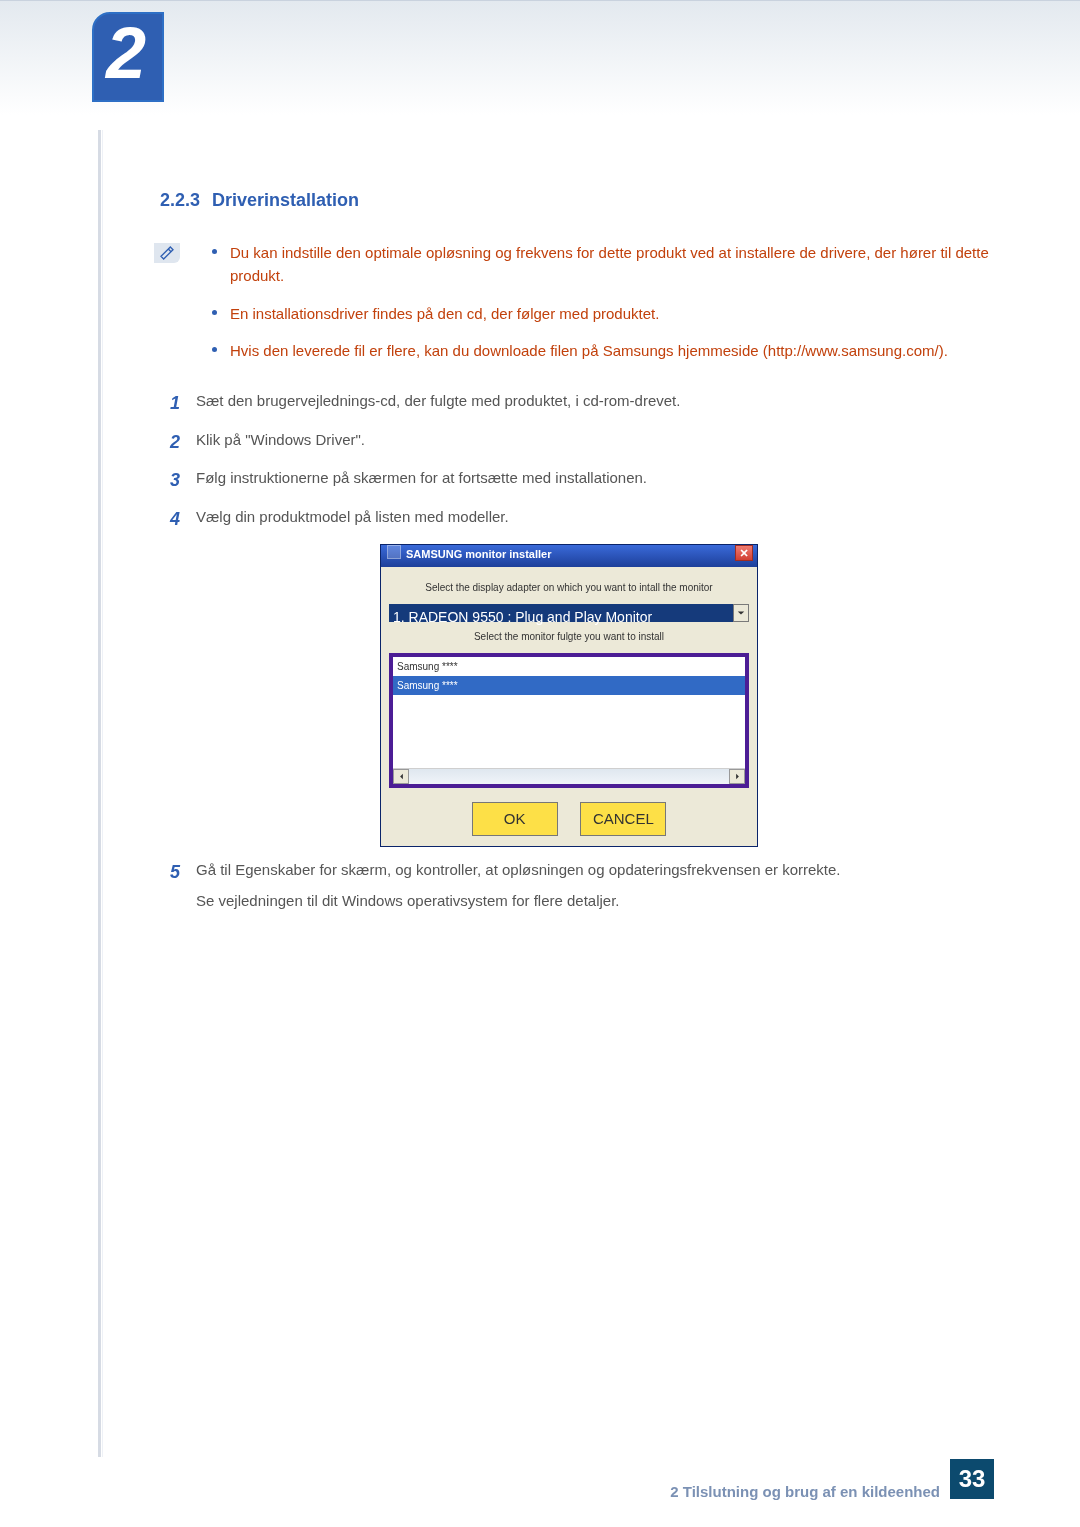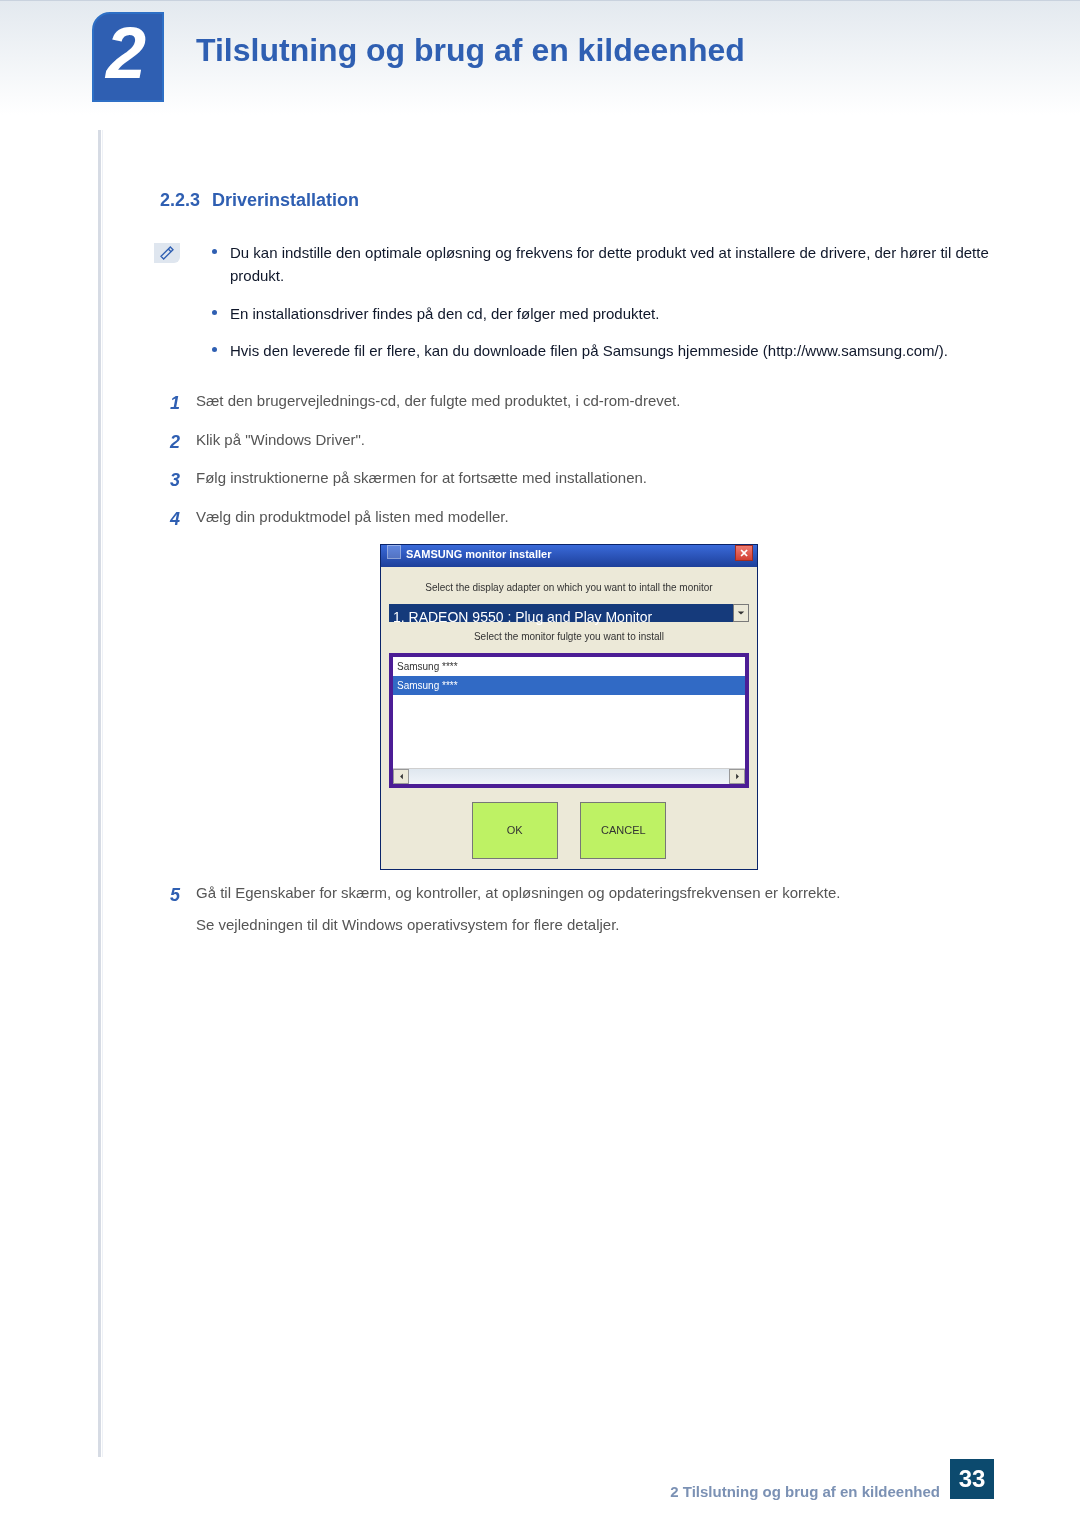--- a/index.html
+++ b/index.html
@@ -41,21 +41,21 @@
   .sec-num { margin-right: 12px; }
 
   .note-block { margin-top: 30px; position: relative; }
   .note-icon {
     position: absolute; left: -6px; top: 2px; width: 26px; height: 20px;
     background: #dfe6ef; border-bottom-right-radius: 6px;
     display: flex; align-items: center; justify-content: center;
   }
   .note-icon svg { width: 16px; height: 16px; }
 
-  .bullets { margin-left: 70px; font-size: 15px; line-height: 1.55; color: #0f172a; }
+  .bullets { margin-left: 70px; font-size: 15px; line-height: 1.55; color: #c2410c; }
   .bullets li { list-style: none; position: relative; margin-bottom: 14px; padding-left: 0; }
   .bullets li::before {
     content: ""; position: absolute; left: -18px; top: 8px; width: 5px; height: 5px; border-radius: 50%; background: #2f5fb2;
   }
 
   .steps { margin-top: 26px; margin-left: 10px; font-size: 15px; line-height: 1.7; color: #555; }
   .step { display: flex; margin-bottom: 8px; }
   .step .num { color: #2f5fb2; font-style: italic; font-weight: 600; font-size: 18px; width: 26px; flex: none; }
   .step .txt { flex: 1; }
 
@@ -94,22 +94,22 @@
     background: #ece9d8; border-top: 1px solid #cfcfcf;
   }
   .dlg-hscroll .arrow {
     width: 16px; background: #ece9d8; border: 1px solid #999; display: flex; align-items: center; justify-content: center;
   }
   .dlg-hscroll .track {
     flex: 1; background: linear-gradient(to bottom,#dfe7ef,#f0f4f9);
   }
   .dlg-buttons { text-align: center; margin-top: 14px; }
   .dlg-btn {
-    display: inline-block; min-width: 86px; padding: 18px 0; margin: 0 10px;
-    background: #bef264; border: 1px solid #777; font-size: 11px; color: #333; text-align: center;
+    display: inline-block; min-width: 86px; padding: 3px 0; margin: 0 10px;
+    background: #fde047; border: 1px solid #777; font-size: 15px; color: #333; text-align: center;
   }
 
   .step5 { margin-top: 8px; }
   .step5 .txt p { margin-bottom: 6px; }
 
   
   .footer { position: absolute; left: 0; right: 0; bottom: 28px; height: 40px; }
   .footer-text {
     position: absolute; right: 140px; top: 24px; color: #7b91b4; font-size: 15px; font-weight: 600;
   }
@@ -121,21 +121,20 @@
 </style>
 </head>
 <body>
 
 <div class="page">
   <div class="topband"></div>
   <div class="header">
     <div class="chapter-badge">
       <span>2</span>
     </div>
-    <div class="chapter-title">Tilslutning og brug af en kildeenhed</div>
   </div>
 
   <div class="leftmargin"></div>
 
   <div class="content">
     <div class="sec-heading">
       <span class="sec-num">2.2.3</span><span>Driverinstallation</span>
     </div>
 
     <div class="note-block">

